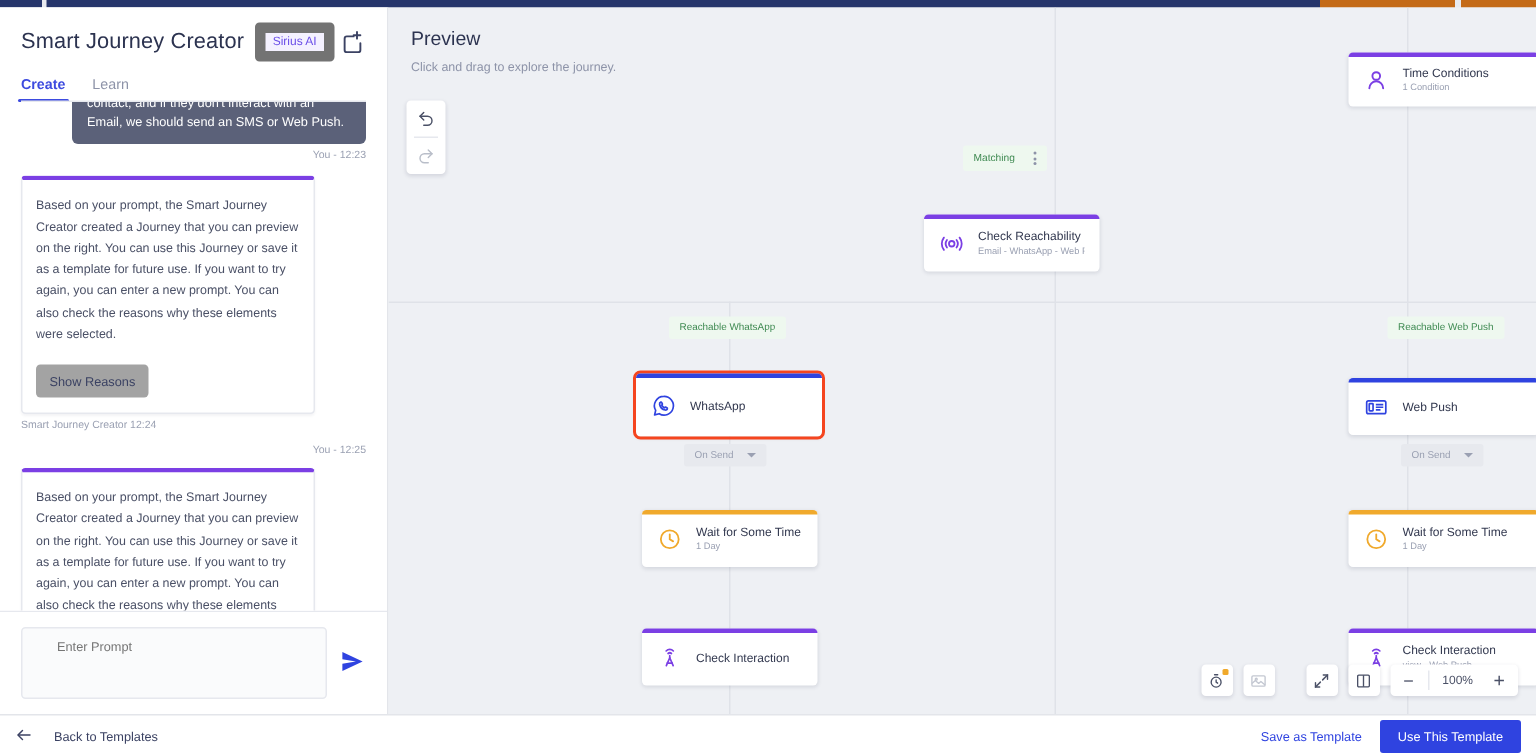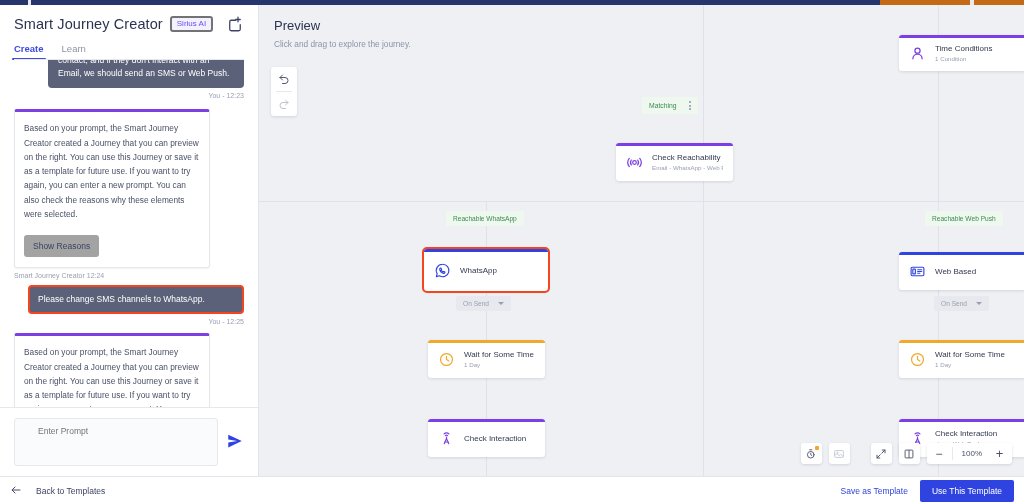--- a/index.html
+++ b/index.html
@@ -22,21 +22,21 @@
   #sidebar {
     position: absolute; top: 0; left: 0; width: 259px; height: 471px;
     background: #ffffff; border-right: 1px solid #e3e5ea;
     display: flex; flex-direction: column;
   }
   #sidebar-head { padding: 10px 14px 0 14px; background: #fff; }
   #title-row { display: flex; align-items: center; }
   #panel-title { font-size: 14.5px; color: #2c3350; letter-spacing: .1px; }
   #ai-badge {
     margin-left: 7px; font-size: 8px; color: #6a4ee8;
-    border: 2px solid #737373; background: #f4f1ff;
+    border: 7px solid #737373; background: #f4f1ff;
     border-radius: 3px; padding: 2px 5px; line-height: 1;
   }
   #new-chat-icon { margin-left: auto; width: 18px; height: 18px; color: #3b4263; cursor: pointer; }
   #tabs { display: flex; gap: 18px; margin-top: 10px; position: relative; }
   .tab { font-size: 9.5px; color: #8d93a8; padding-bottom: 6px; cursor: pointer; position: relative; }
   .tab.active { color: #3d4bdf; font-weight: bold; }
   .tab.active::after {
     content: ""; position: absolute; left: -2px; right: -2px; bottom: 0;
     height: 2px; background: #3d4bdf; border-radius: 2px;
   }
@@ -205,21 +205,20 @@
 
       <div class="msg-bot-wrap" style="margin-top:10px;">
         <div class="bubble-bot">
           <div class="bot-text">Based on your prompt, the Smart Journey Creator created a Journey that you can preview on the right. You can use this Journey or save it as a template for future use. If you want to try again, you can enter a new prompt. You can also check the reasons why these elements were selected.</div>
           <div class="show-reasons">Show Reasons</div>
         </div>
         <div class="meta left">Smart Journey Creator 12:24</div>
       </div>
 
       <div class="msg-user-wrap" style="margin-top:6px;">
-        <div class="bubble-user selected" style="max-width:216px;width:216px;">Please change SMS channels to WhatsApp.</div>
         <div class="meta right">You - 12:25</div>
       </div>
 
       <div class="msg-bot-wrap" style="margin-top:8px;">
         <div class="bubble-bot">
           <div class="bot-text">Based on your prompt, the Smart Journey Creator created a Journey that you can preview on the right. You can use this Journey or save it as a template for future use. If you want to try again, you can enter a new prompt. You can also check the reasons why these elements were selected.</div>
 
         </div>
 
       </div>
@@ -317,21 +316,21 @@
     <div class="node" style="left:640px; top:247px; width:127px; height:38px;">
       <div class="bar" style="background:#2f43e0; height:3px;"></div>
       <span class="nicon">
         <svg viewBox="0 0 24 24" width="17" height="17" fill="none" stroke="#2f43e0" stroke-width="1.6" stroke-linejoin="round">
           <rect x="3" y="6" width="18" height="12" rx="1.6"></rect>
           <rect x="5.4" y="8.6" width="3.6" height="6.8" rx=".6"></rect>
           <path d="M11.6 9.6h7M11.6 12h7M11.6 14.4h4.4"></path>
         </svg>
       </span>
       <span class="ntexts">
-        <span class="ntitle">Web Based</span>
+        <span class="ntitle">Web Push</span>
       </span>
     </div>
 
     <div class="chip-onsend" style="left:197px; top:291px;">
       <span class="lbl">On Send</span>
       <span class="caret"></span>
     </div>
     <div class="chip-onsend" style="left:675px; top:291px;">
       <span class="lbl">On Send</span>
       <span class="caret"></span>

